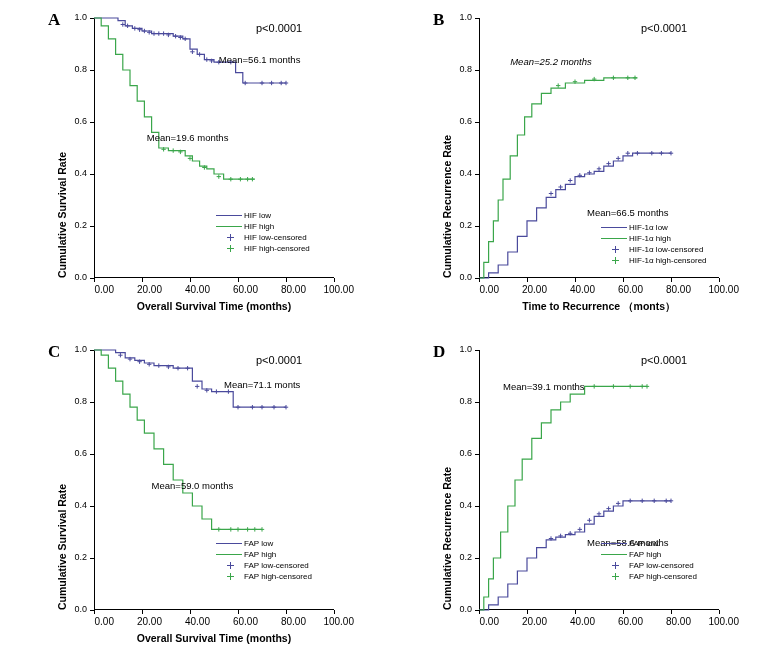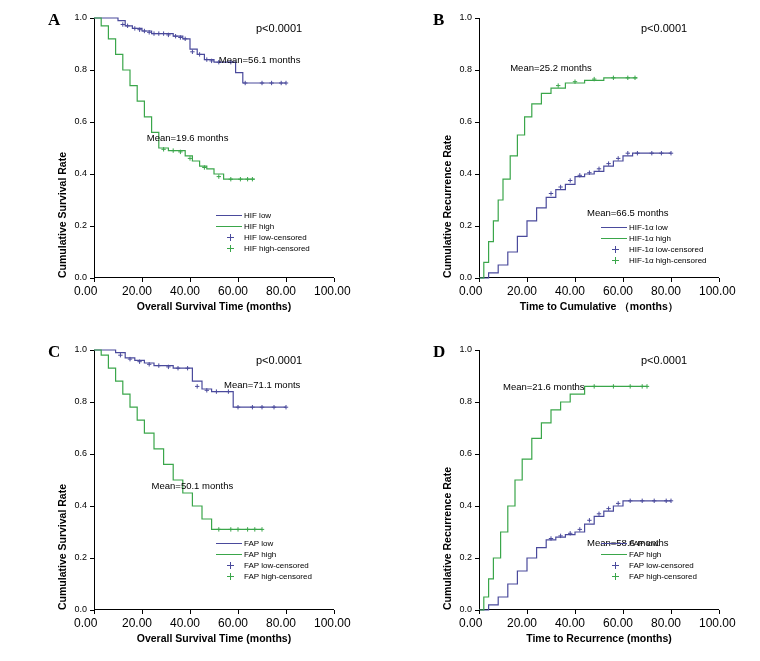--- a/index.html
+++ b/index.html
@@ -3,21 +3,21 @@
 <meta charset="utf-8">
 <style>
   html,body{margin:0;padding:0;background:#ffffff;}
   body{width:760px;height:661px;font-family:"Liberation Sans",sans-serif;color:#000;}
   .page{position:relative;width:760px;height:661px;overflow:hidden;}
   .panel{position:absolute;}
   .panel-letter{position:absolute;font-size:17px;font-weight:600;font-family:"Liberation Serif",serif;}
   .plot-area{position:absolute;border-left:1.2px solid #000;border-bottom:1.2px solid #000;box-sizing:border-box;}
   .axis-title{position:absolute;font-size:10.5px;font-weight:bold;text-align:center;}
   .y-axis-title{position:absolute;font-size:10.5px;font-weight:bold;transform-origin:0 0;transform:rotate(-90deg);white-space:nowrap;}
-  .tick-label{position:absolute;font-size:12px;text-align:left;white-space:nowrap;}
+  .tick-label{position:absolute;font-size:10px;text-align:right;white-space:nowrap;}
   .ytick-label{position:absolute;font-size:9px;text-align:right;white-space:nowrap;}
   .tick{position:absolute;background:#000;}
   .pval{position:absolute;font-size:11px;}
   .annot{position:absolute;font-size:9.5px;white-space:nowrap;}
   .legend{position:absolute;font-size:8px;line-height:11px;}
   .legend-row{display:flex;align-items:center;height:11px;}
   .legend-mark{width:26px;display:inline-block;text-align:center;position:relative;height:11px;}
   .legend-label{margin-left:2px;white-space:nowrap;}
   svg{position:absolute;left:0;top:0;overflow:visible;}
 </style>
@@ -172,24 +172,24 @@
         <div class="tick" style="left: 42px; top: 218px; width: 4px; height: 1px;"></div>
         <div class="ytick-label" style="left: 6px; top: 212px; width: 33px;">0.2</div>
         <div class="tick" style="left: 42px; top: 166px; width: 4px; height: 1px;"></div>
         <div class="ytick-label" style="left: 6px; top: 160px; width: 33px;">0.4</div>
         <div class="tick" style="left: 42px; top: 114px; width: 4px; height: 1px;"></div>
         <div class="ytick-label" style="left: 6px; top: 108px; width: 33px;">0.6</div>
         <div class="tick" style="left: 42px; top: 62px; width: 4px; height: 1px;"></div>
         <div class="ytick-label" style="left: 6px; top: 56px; width: 33px;">0.8</div>
         <div class="tick" style="left: 42px; top: 10px; width: 4px; height: 1px;"></div>
         <div class="ytick-label" style="left: 6px; top: 4px; width: 33px;">1.0</div>
-        <div class="axis-title" style="left: 46px; top: 292px; width: 240px;">Time to Cumulative （months）</div>
+        <div class="axis-title" style="left: 46px; top: 292px; width: 240px;">Time to Recurrence （monts）</div>
         <div class="y-axis-title" style="left: 8px; top: 270px;">Cumulative Recurrence Rate</div>
         <div class="pval" style="left: 208px; top: 14px;">p&lt;0.0001</div>
-        <div class="annot" style="left: 77.2px; top: 54px;">Mean=25.2 months</div>
+        <div class="annot" style="left: 77.2px; top: 48px; font-style: italic;">Mean=25.2 months</div>
         <div class="annot" style="left: 154px; top: 199px;">Mean=66.5 months</div>
         <div class="legend" style="left: 168px; top: 202px; margin-top: 12px;">
           <div class="legend-row">
             <span class="legend-mark">
               <span style="position:absolute;left:0;top:5px;width:26px;height:1.3px;background:#4a4a9c;"></span>
             </span>
             <span class="legend-label">HIF-1α low</span>
           </div>
           <div class="legend-row">
             <span class="legend-mark">
@@ -266,21 +266,21 @@
         <div class="tick" style="left: 42px; top: 114px; width: 4px; height: 1px;"></div>
         <div class="ytick-label" style="left: 6px; top: 108px; width: 33px;">0.6</div>
         <div class="tick" style="left: 42px; top: 62px; width: 4px; height: 1px;"></div>
         <div class="ytick-label" style="left: 6px; top: 56px; width: 33px;">0.8</div>
         <div class="tick" style="left: 42px; top: 10px; width: 4px; height: 1px;"></div>
         <div class="ytick-label" style="left: 6px; top: 4px; width: 33px;">1.0</div>
         <div class="axis-title" style="left: 46px; top: 292px; width: 240px;">Overall Survival Time (months)</div>
         <div class="y-axis-title" style="left: 8px; top: 270px;">Cumulative Survival Rate</div>
         <div class="pval" style="left: 208px; top: 14px;">p&lt;0.0001</div>
         <div class="annot" style="left: 166px; top: 38.6px; padding-left: 10px;">Mean=71.1 monts</div>
-        <div class="annot" style="left: 103.6px; top: 140px;">Mean=50.1 months</div>
+        <div class="annot" style="left: 103.6px; top: 140px;">Mean=59.0 months</div>
         <div class="legend" style="left: 168px; top: 198px;">
           <div class="legend-row">
             <span class="legend-mark">
               <span style="position:absolute;left:0;top:5px;width:26px;height:1.3px;background:#4a4a9c;"></span>
             </span>
             <span class="legend-label">FAP low</span>
           </div>
           <div class="legend-row">
             <span class="legend-mark">
               <span style="position:absolute;left:0;top:5px;width:26px;height:1.3px;background:#3aa64a;"></span>
@@ -347,24 +347,23 @@
         <div class="tick" style="left: 42px; top: 218px; width: 4px; height: 1px;"></div>
         <div class="ytick-label" style="left: 6px; top: 212px; width: 33px;">0.2</div>
         <div class="tick" style="left: 42px; top: 166px; width: 4px; height: 1px;"></div>
         <div class="ytick-label" style="left: 6px; top: 160px; width: 33px;">0.4</div>
         <div class="tick" style="left: 42px; top: 114px; width: 4px; height: 1px;"></div>
         <div class="ytick-label" style="left: 6px; top: 108px; width: 33px;">0.6</div>
         <div class="tick" style="left: 42px; top: 62px; width: 4px; height: 1px;"></div>
         <div class="ytick-label" style="left: 6px; top: 56px; width: 33px;">0.8</div>
         <div class="tick" style="left: 42px; top: 10px; width: 4px; height: 1px;"></div>
         <div class="ytick-label" style="left: 6px; top: 4px; width: 33px;">1.0</div>
-        <div class="axis-title" style="left: 46px; top: 292px; width: 240px;">Time to Recurrence (months)</div>
         <div class="y-axis-title" style="left: 8px; top: 270px;">Cumulative Recurrence Rate</div>
         <div class="pval" style="left: 208px; top: 14px;">p&lt;0.0001</div>
-        <div class="annot" style="left: 70px; top: 41.2px;">Mean=21.6 months</div>
+        <div class="annot" style="left: 70px; top: 41.2px;">Mean=39.1 months</div>
         <div class="annot" style="left: 154px; top: 197.2px;">Mean=58.6 months</div>
         <div class="legend" style="left: 168px; top: 198px;">
           <div class="legend-row">
             <span class="legend-mark">
               <span style="position:absolute;left:0;top:5px;width:26px;height:1.3px;background:#4a4a9c;"></span>
             </span>
             <span class="legend-label">FAP low</span>
           </div>
           <div class="legend-row">
             <span class="legend-mark">

